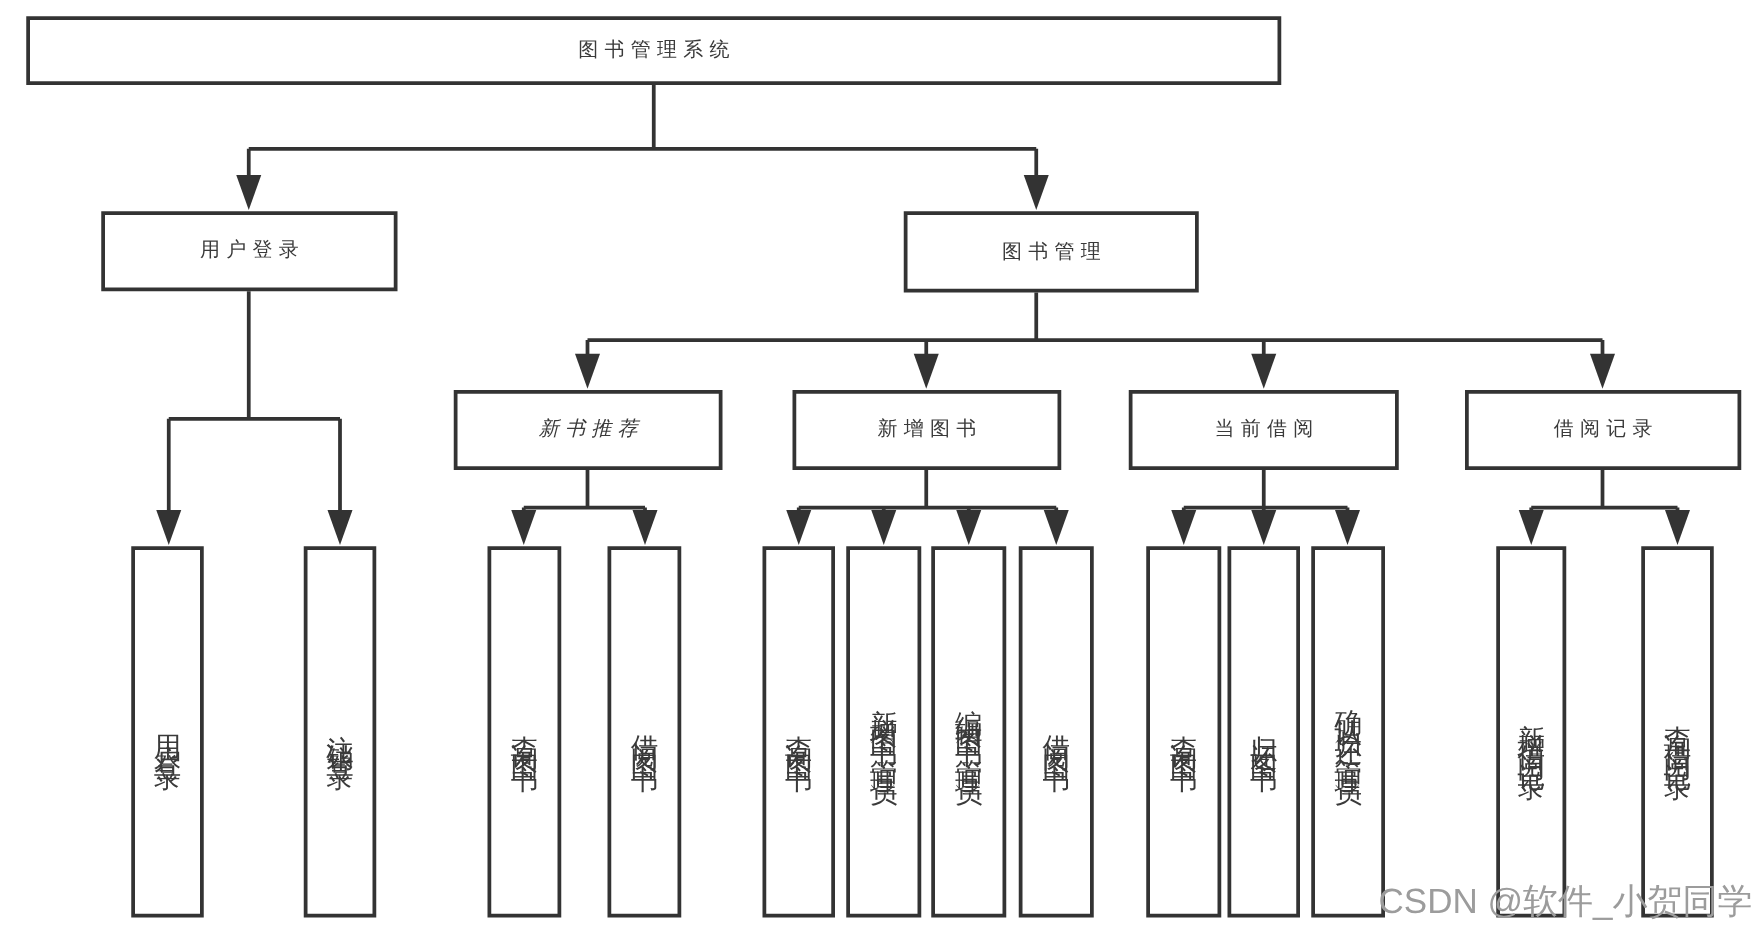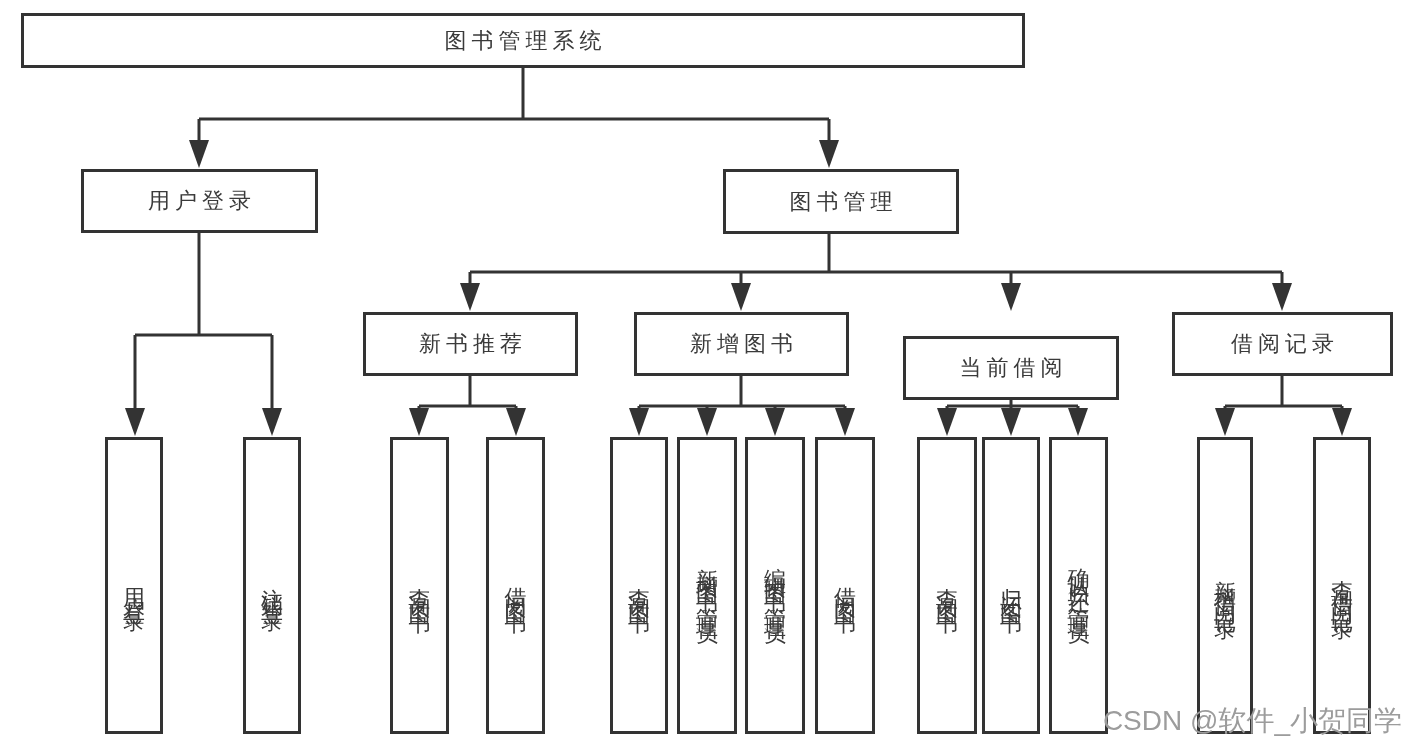--- a/index.html
+++ b/index.html
@@ -14,21 +14,21 @@
   .node{
     position:absolute;
     background:#ffffff;
     border:3px solid #333333;
     box-sizing:border-box;
     display:flex;align-items:center;justify-content:center;
     color:#3a3a3a;
     z-index:1;
   }
   .node.h span{
-    font-size:22px;
+    font-size:16px;
     letter-spacing:5px;
     text-indent:5px;
     white-space:nowrap;
     line-height:1;
   }
   .node.v span{
     writing-mode:vertical-rl;
     text-orientation:mixed;
     font-size:22px;
     letter-spacing:8px;
@@ -93,27 +93,27 @@
     <span>图书管理系统</span>
   </div>
 
   <div class="node h" style="left:81px;top:169px;width:237px;height:64px;">
     <span>用户登录</span>
   </div>
   <div class="node h" style="left:723px;top:169px;width:236px;height:65px;">
     <span>图书管理</span>
   </div>
 
-  <div class="node h" style="left:363px;top:312px;width:215px;height:64px;">
+  <div class="node h" style="left:363px;top:312px;width:215px;height:64px;font-style:italic;">
     <span>新书推荐</span>
   </div>
   <div class="node h" style="left:634px;top:312px;width:215px;height:64px;">
     <span>新增图书</span>
   </div>
-  <div class="node h" style="left:903px;top:312px;width:216px;height:64px;margin-top:24px;">
+  <div class="node h" style="left:903px;top:312px;width:216px;height:64px;">
     <span>当前借阅</span>
   </div>
   <div class="node h" style="left:1172px;top:312px;width:221px;height:64px;">
     <span>借阅记录</span>
   </div>
 
   <div class="node v" style="left:105px;top:437px;width:58px;height:297px;">
     <span>用户登录</span>
   </div>
   <div class="node v" style="left:243px;top:437px;width:58px;height:297px;">

